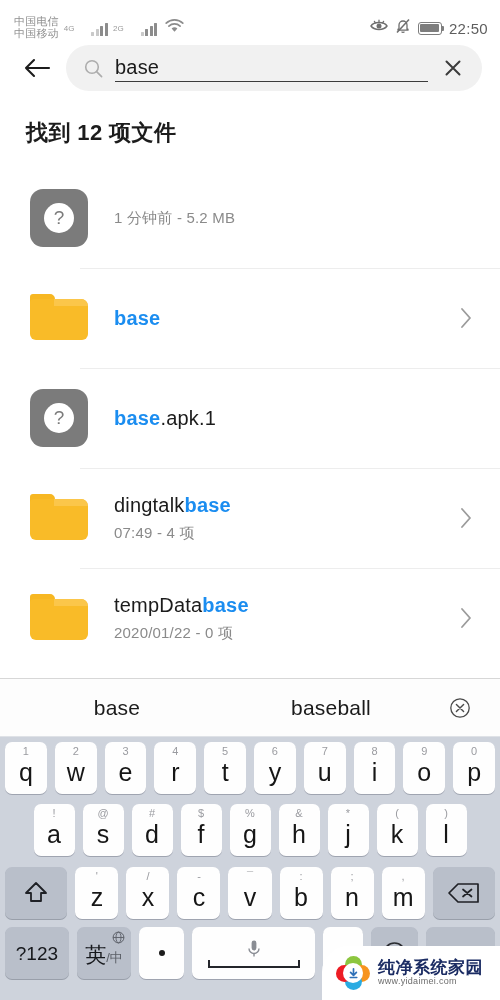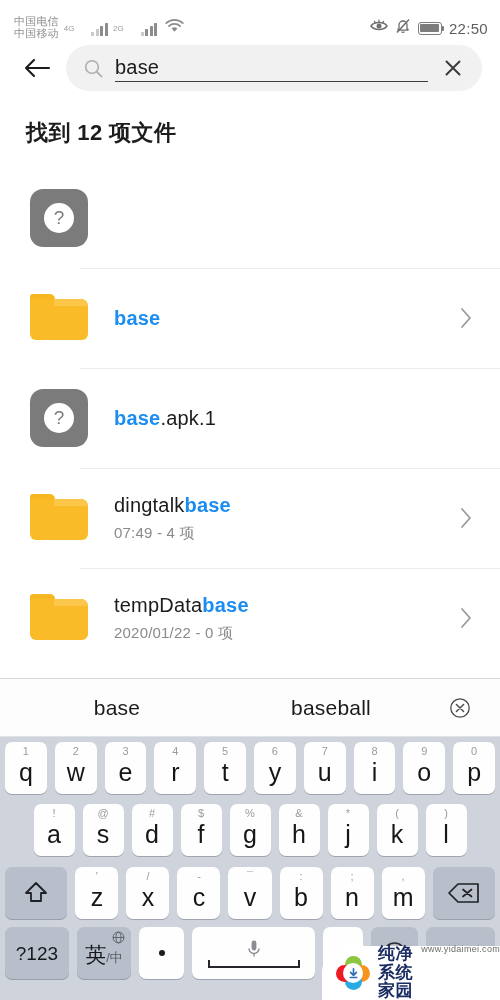--- a/index.html
+++ b/index.html
@@ -172,21 +172,21 @@
   .wm-logo .d { position: absolute; width: 17px; height: 17px; }
   .wm-logo .d1 { top: 0; left: 8.5px; background: #8cc63f; border-radius: 50% 50% 0 50%; transform: rotate(45deg); }
   .wm-logo .d2 { top: 8.5px; left: 17px; background: #f7941e; border-radius: 50% 50% 50% 0; transform: rotate(45deg); }
   .wm-logo .d3 { top: 17px; left: 8.5px; background: #29abe2; border-radius: 0 50% 50% 50%; transform: rotate(45deg); }
   .wm-logo .d4 { top: 8.5px; left: 0; background: #ed1c24; border-radius: 50% 0 50% 50%; transform: rotate(45deg); }
   .wm-logo .core {
     position: absolute; top: 7px; left: 7px; width: 20px; height: 20px;
     background: #ffffff; border-radius: 50%;
     display: flex; align-items: center; justify-content: center;
   }
-  .wm-text { display: flex; flex-direction: row; line-height: 1.1; }
+  .wm-text { display: flex; flex-direction: column; line-height: 1.1; }
   .wm-cn { font-size: 17px; font-weight: bold; color: #1b2c63; letter-spacing: .5px; }
   .wm-url { font-size: 9px; color: #6d6d6d; letter-spacing: .3px; }
 </style>
 </head>
 <body>
 
 <div id="screen">
 
   <div class="statusbar">
     <div class="sb-left">
@@ -270,20 +270,21 @@
 
   <div class="results">
 
     <div class="row">
       <div class="ricon">
         <div class="icon-unknown">
             <span class="disc">?</span>
           </div>
       </div>
       <div class="rtext">
+        <div class="rmeta">1 分钟前 - 5.2 MB</div>
       </div>
       <div class="chev"></div>
     </div>
 
     <div class="row">
       <div class="ricon">
         <div class="icon-folder">
             <span class="tab"></span>
             <span class="body"></span>
             <span class="lip"></span>

